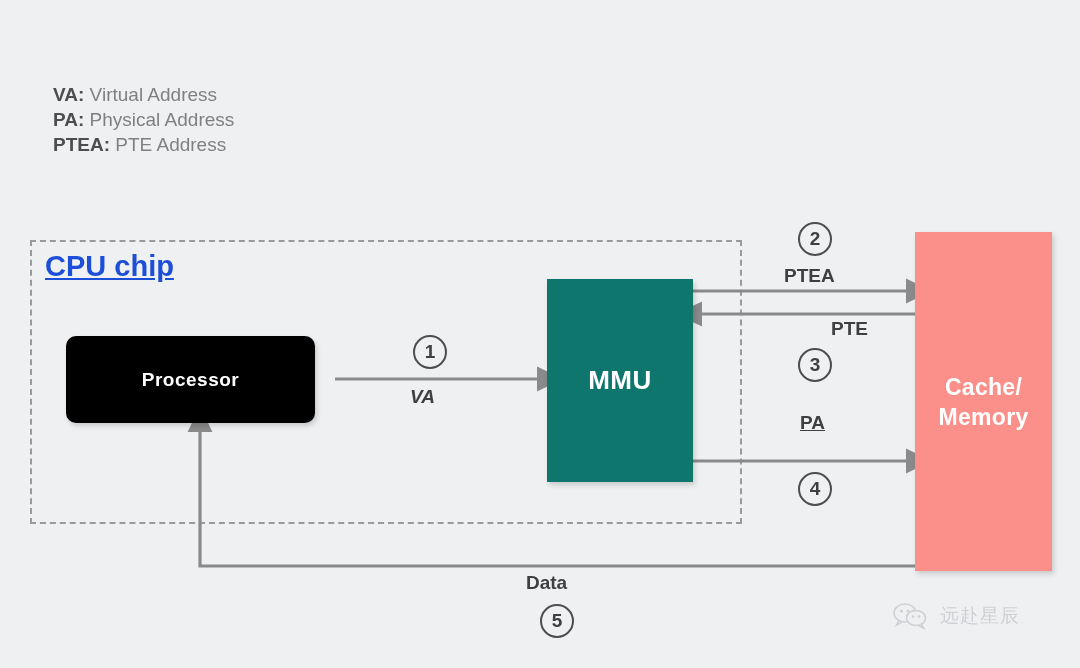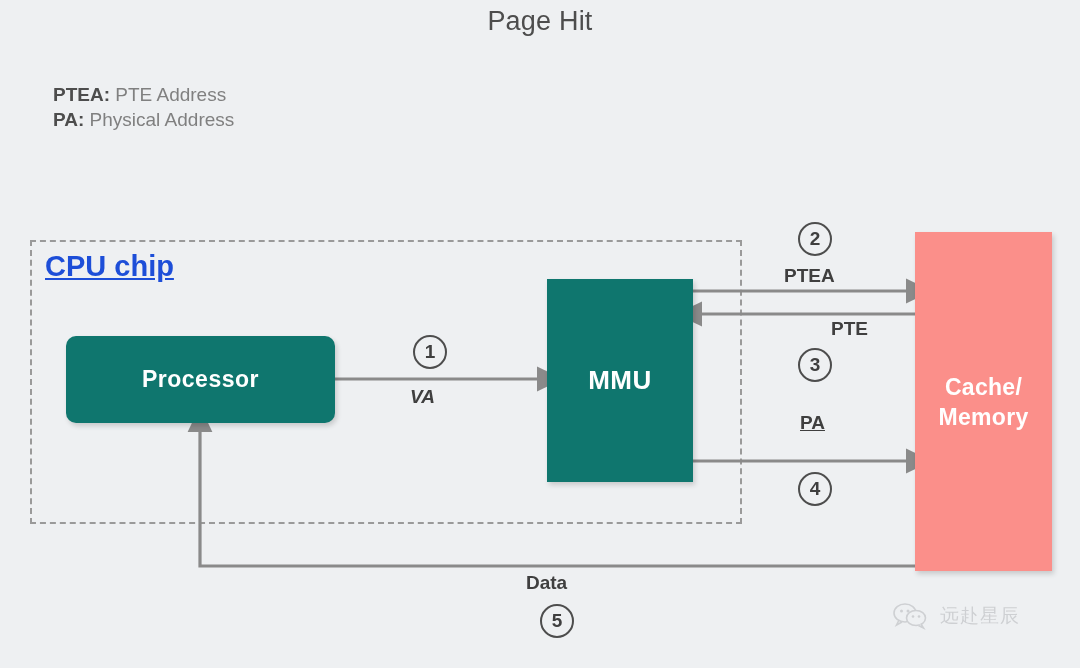--- a/index.html
+++ b/index.html
@@ -82,25 +82,25 @@
     align-items: center;
     justify-content: center;
     text-align: center;
     color: #ffffff;
     font-weight: bold;
     box-shadow: 2px 3px 5px rgba(0,0,0,0.16);
   }
   #processor-box {
     left: 66px;
     top: 336px;
-    width: 269px;
+    width: 249px;
     height: 87px;
-    background: #0f766e;
+    background: #000000;
     border-radius: 10px;
-    font-size: 23px;
+    font-size: 19px;
     letter-spacing: 0.5px;
   }
   #mmu-box {
     left: 547px;
     top: 279px;
     width: 146px;
     height: 203px;
     background: #0f766e;
     font-size: 26px;
     letter-spacing: 0.5px;
@@ -174,31 +174,34 @@
   #watermark-text {
     font-size: 19px;
     color: #c9cbce;
     letter-spacing: 1px;
   }
 </style>
 </head>
 <body>
 
 <div id="header">
-  <div id="title">Page Hit</div>
 </div>
 
 <div id="legend">
+  <div class="legend-row">
+    <span class="legend-key">VA:</span>
+    <span class="legend-val">Virtual Address</span>
+  </div>
+  <div class="legend-row">
+    <span class="legend-key">PA:</span>
+    <span class="legend-val">Physical Address</span>
+  </div>
   <div class="legend-row">
     <span class="legend-key">PTEA:</span>
     <span class="legend-val">PTE Address</span>
-  </div>
-  <div class="legend-row">
-    <span class="legend-key">PA:</span>
-    <span class="legend-val">Physical Address</span>
   </div>
 </div>
 
 <div id="cpu-chip"></div>
 <div id="cpu-chip-label">CPU chip</div>
 
 <svg id="arrows" viewBox="0 0 1080 668">
   <defs>
     <marker id="ahead" markerWidth="9" markerHeight="9" refX="1" refY="4.5" orient="auto" markerUnits="strokeWidth">
       <path d="M0,0.6 L8.2,4.5 L0,8.4 z" fill="#8a8a8a"></path>

